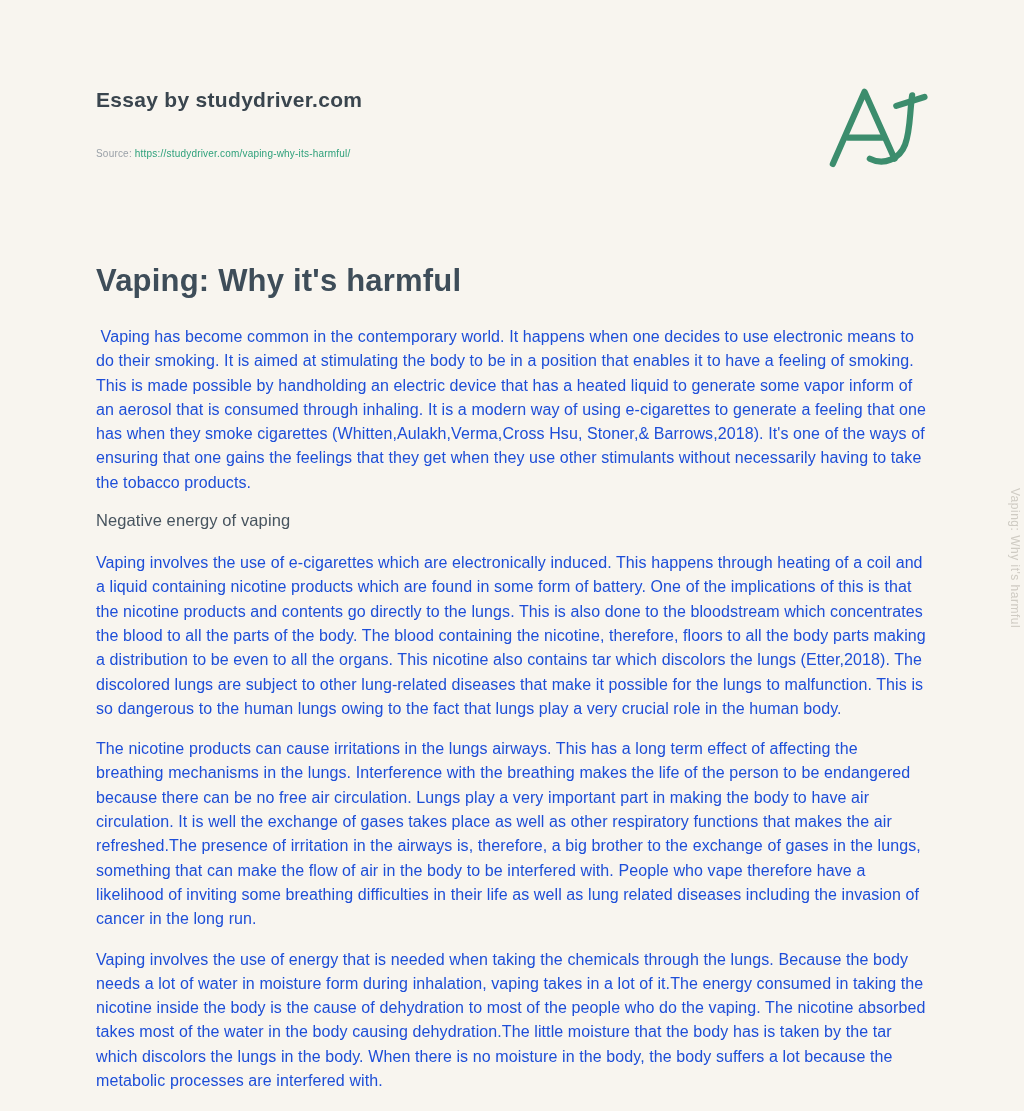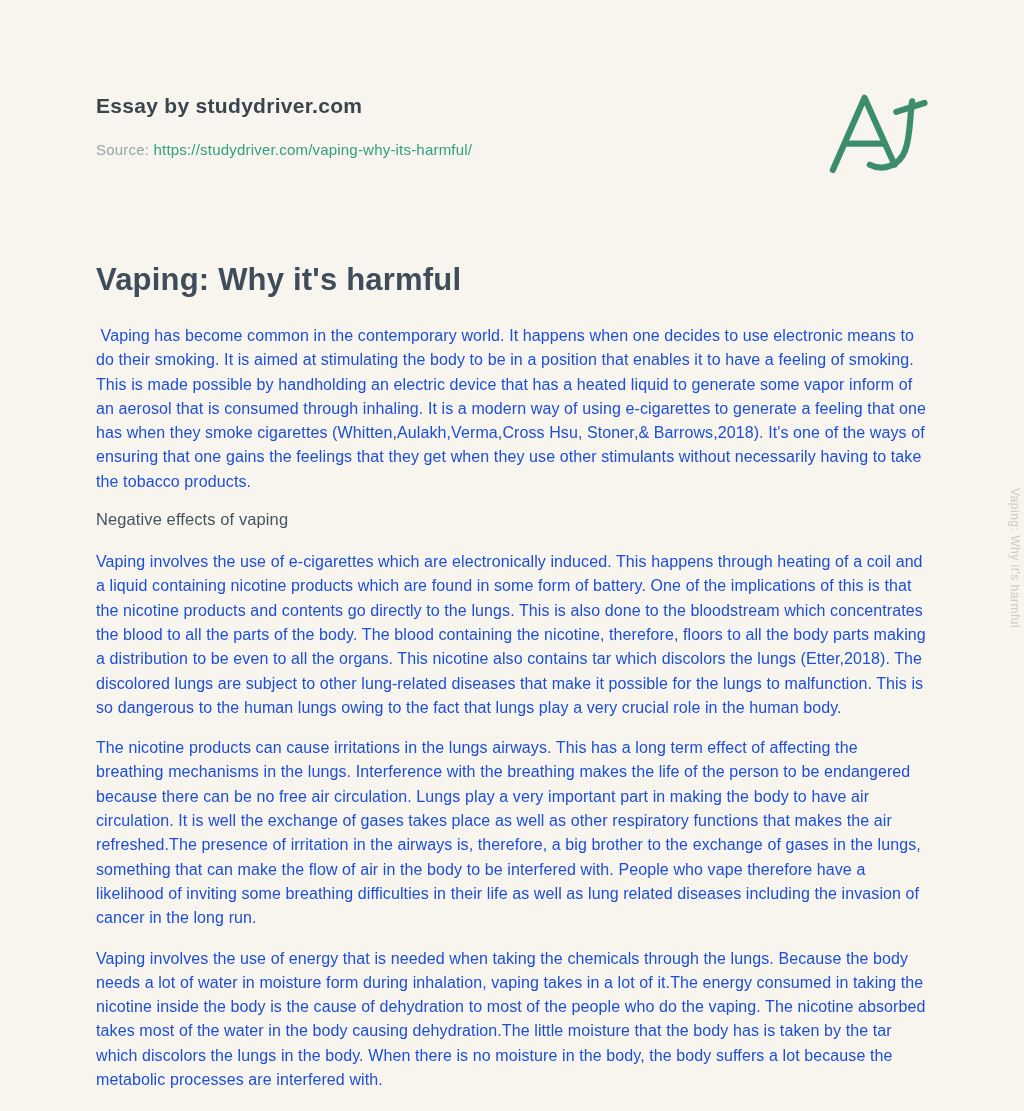--- a/index.html
+++ b/index.html
@@ -14,39 +14,39 @@
     background: #f8f5ef;
     font-family: "Liberation Sans", "DejaVu Sans", sans-serif;
     color: #53606c;
     position: relative;
   }
 
   .page {
     position: relative;
     width: 1024px;
     height: 812px;
-    padding: 16px 96px;
+    padding: 10px 96px;
   }
 
   
   .doc-header {
     position: relative;
     padding-top: 78px;
   }
 
   .byline {
     font-size: 21px;
     font-weight: 700;
     color: #3a454e;
     letter-spacing: 0.3px;
   }
 
   .source-row {
-    margin-top: 23px;
-    font-size: 15px;
+    margin-top: 36px;
+    font-size: 10px;
     color: #9aa1a8;
     letter-spacing: 0.2px;
   }
 
   .source-row a {
     color: #2fa17b;
     text-decoration: none;
   }
 
   .logo {
@@ -122,21 +122,21 @@
         <path d="M82 24 L114 14" stroke="#3c8d6d" stroke-width="7" stroke-linecap="round" fill="none"></path>
       </svg>
     </div>
   </div>
 
   <h1 class="title">Vaping: Why it's harmful</h1>
 
   <div class="body-copy">
     <p> Vaping has become common in the contemporary world. It happens when one decides to use electronic means to do their smoking. It is aimed at stimulating the body to be in a position that enables it to have a feeling of smoking. This is made possible by handholding an electric device that has a heated liquid to generate some vapor inform of an aerosol that is consumed through inhaling. It is a modern way of using e-cigarettes to generate a feeling that one has when they smoke cigarettes (Whitten,Aulakh,Verma,Cross Hsu, Stoner,&amp; Barrows,2018). It's one of the ways of ensuring that one gains the feelings that they get when they use other stimulants without necessarily having to take the tobacco products.</p>
 
-    <h2 class="subheading">Negative effects of vaping</h2>
+    <h2 class="subheading">Negative energy of vaping</h2>
 
     <p>Vaping involves the use of e-cigarettes which are electronically induced. This happens through heating of a coil and a liquid containing nicotine products which are found in some form of battery. One of the implications of this is that the nicotine products and contents go directly to the lungs. This is also done to the bloodstream which concentrates the blood to all the parts of the body. The blood containing the nicotine, therefore, floors to all the body parts making a distribution to be even to all the organs. This nicotine also contains tar which discolors the lungs (Etter,2018). The discolored lungs are subject to other lung-related diseases that make it possible for the lungs to malfunction. This is so dangerous to the human lungs owing to the fact that lungs play a very crucial role in the human body.</p>
 
     <p>The nicotine products can cause irritations in the lungs airways. This has a long term effect of affecting the breathing mechanisms in the lungs. Interference with the breathing makes the life of the person to be endangered because there can be no free air circulation. Lungs play a very important part in making the body to have air circulation. It is well the exchange of gases takes place as well as other respiratory functions that makes the air refreshed.The presence of irritation in the airways is, therefore, a big brother to the exchange of gases in the lungs, something that can make the flow of air in the body to be interfered with. People who vape therefore have a likelihood of inviting some breathing difficulties in their life as well as lung related diseases including the invasion of cancer in the long run.</p>
 
     <p>Vaping involves the use of energy that is needed when taking the chemicals through the lungs. Because the body needs a lot of water in moisture form during inhalation, vaping takes in a lot of it.The energy consumed in taking the nicotine inside the body is the cause of dehydration to most of the people who do the vaping. The nicotine absorbed takes most of the water in the body causing dehydration.The little moisture that the body has is taken by the tar which discolors the lungs in the body. When there is no moisture in the body, the body suffers a lot because the metabolic processes are interfered with.</p>
   </div>
 
   <div class="edge-watermark">Vaping: Why it's harmful</div>
 

